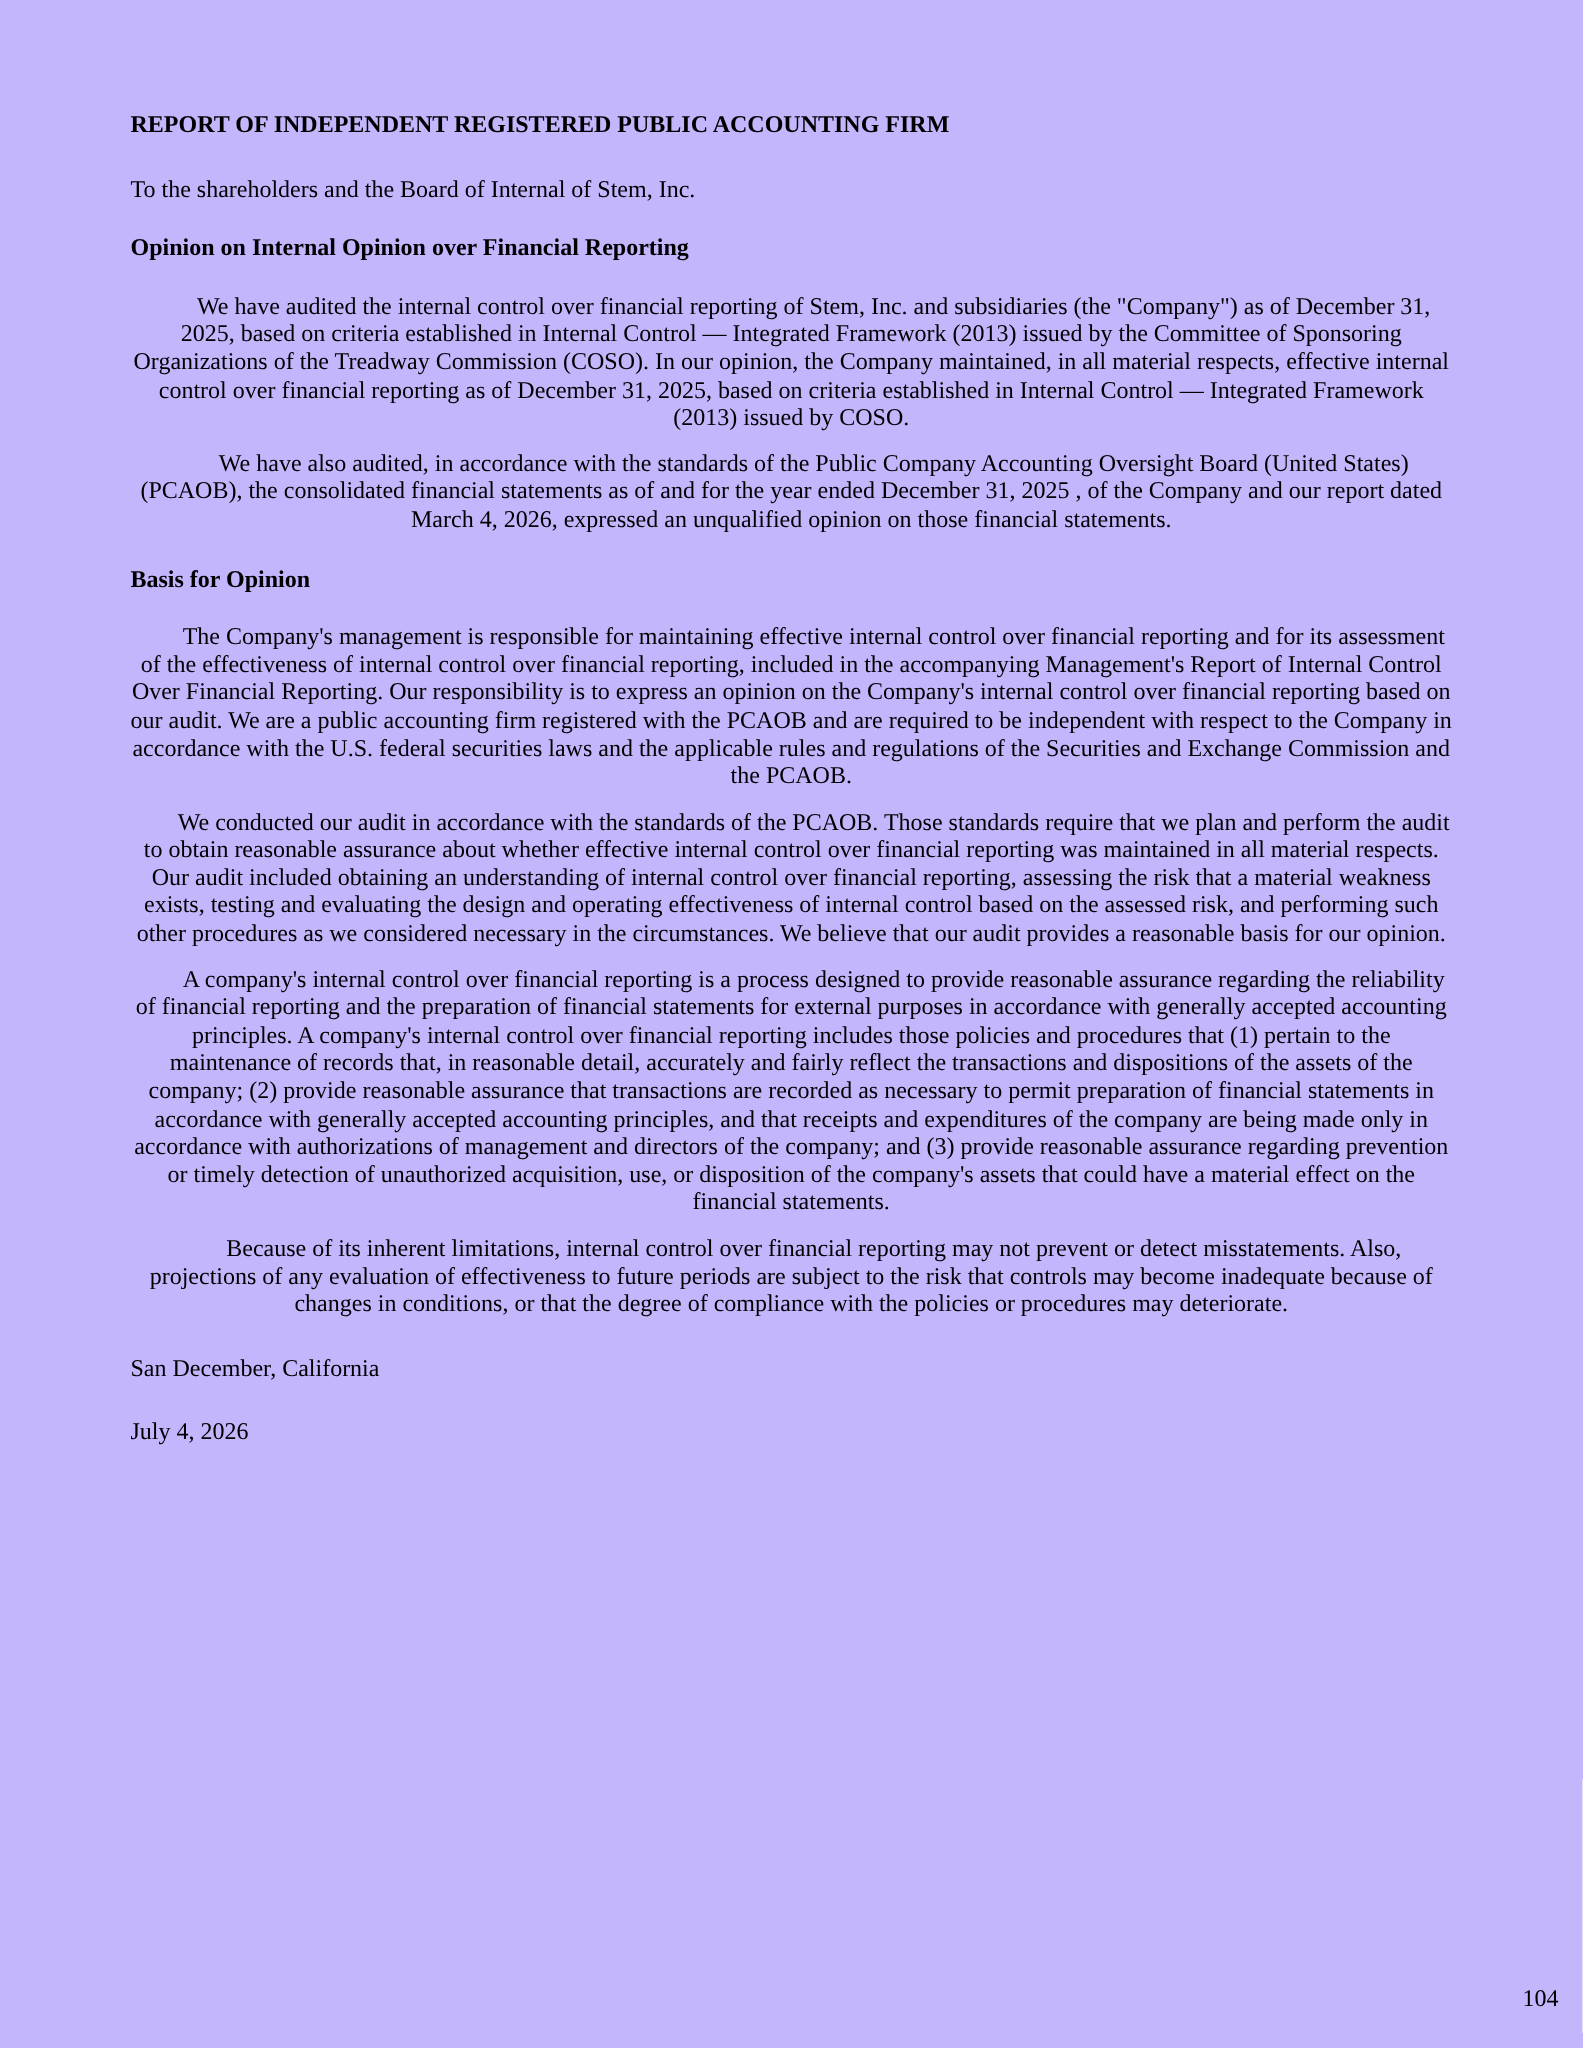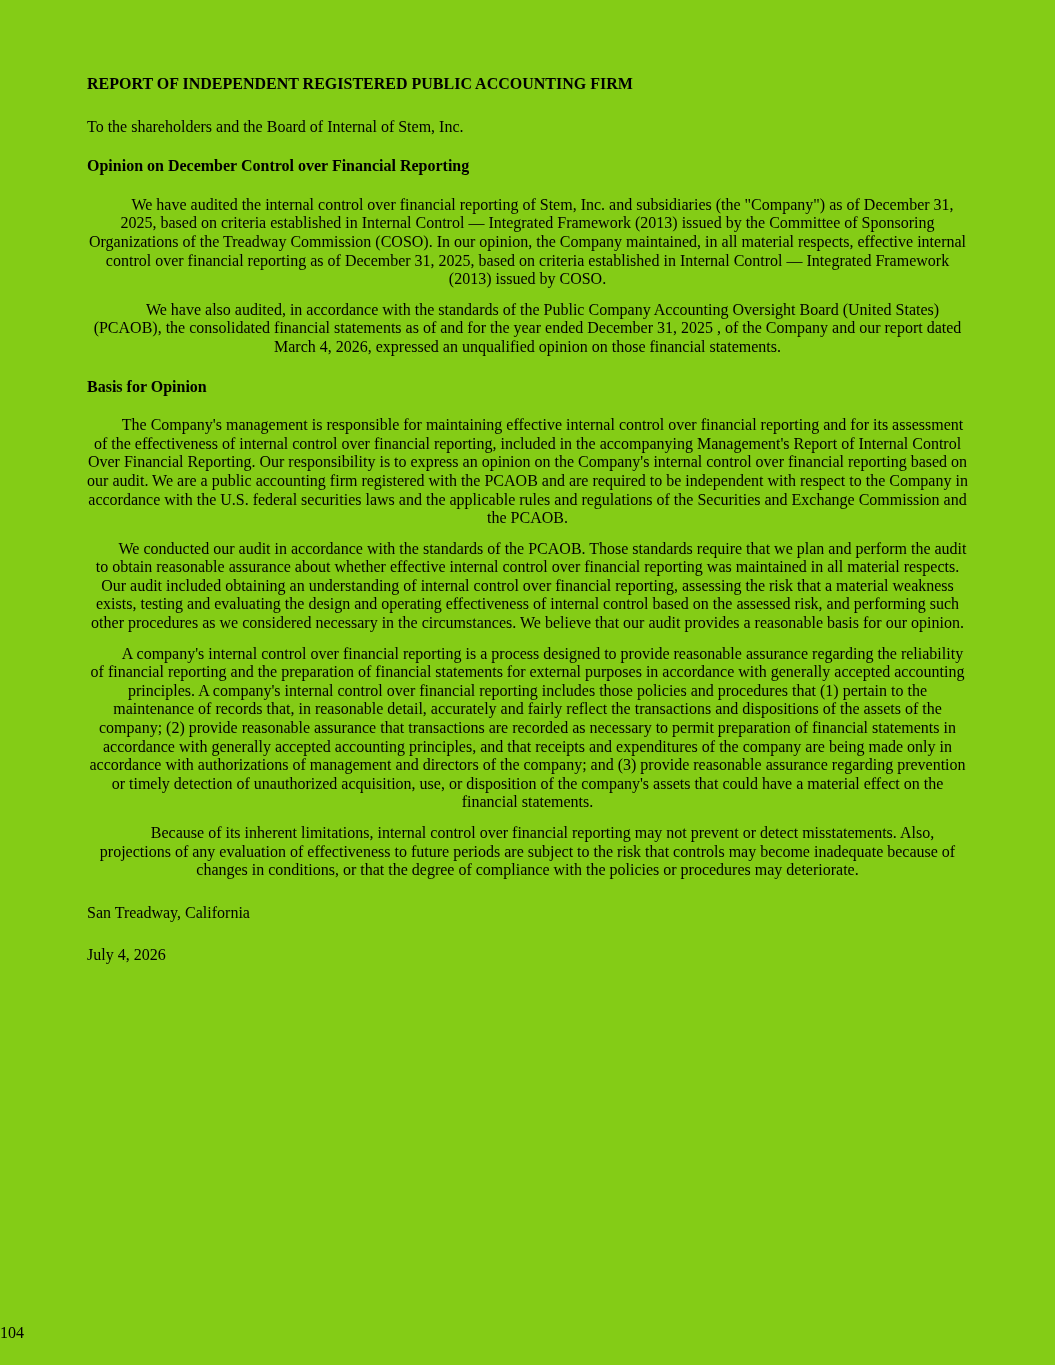--- a/index.html
+++ b/index.html
@@ -5,21 +5,21 @@
   html, body {
     margin: 0;
     padding: 0;
     background: #ffffff;
   }
   .page {
     position: relative;
     width: 1055px;
     height: 1365px;
     box-sizing: border-box;
-    background: #84cc16;
+    background: #c4b5fd;
     color: #000000;
     font-family: "Liberation Serif", "DejaVu Serif", serif;
     font-size: 16px;
     line-height: 18.6px;
     padding: 75px 87px 0 87px;
     overflow: hidden;
   }
   .report-title {
     font-size: 16px;
     font-weight: bold;
@@ -40,43 +40,43 @@
     text-indent: 0;
   }
   p.sig-line {
     margin: 24px 0 0 0;
     text-indent: 0;
   }
   .page-number {
     position: absolute;
     bottom: 22px;
     left: 0;
-    right: 2px;
-    text-align: left;
+    right: 16px;
+    text-align: right;
     font-size: 16px;
   }
 </style>
 </head>
 <body>
 
 <div class="page">
 
   <h1 class="report-title">REPORT OF INDEPENDENT REGISTERED PUBLIC ACCOUNTING FIRM</h1>
 
   <p class="no-indent">To the shareholders and the Board of Internal of Stem, Inc.</p>
 
-  <h2 class="section-heading">Opinion on December Control over Financial Reporting</h2>
+  <h2 class="section-heading">Opinion on Internal Opinion over Financial Reporting</h2>
   <p class="body-para">We have audited the internal control over financial reporting of Stem, Inc. and subsidiaries (the "Company") as of December 31, 2025, based on criteria established in Internal Control — Integrated Framework (2013) issued by the Committee of Sponsoring Organizations of the Treadway Commission (COSO). In our opinion, the Company maintained, in all material respects, effective internal control over financial reporting as of December 31, 2025, based on criteria established in Internal Control — Integrated Framework (2013) issued by COSO.</p>
   <p class="body-para">We have also audited, in accordance with the standards of the Public Company Accounting Oversight Board (United States) (PCAOB), the consolidated financial statements as of and for the year ended December 31, 2025 , of the Company and our report dated March 4, 2026, expressed an unqualified opinion on those financial statements.</p>
 
   <h2 class="section-heading">Basis for Opinion</h2>
   <p class="body-para">The Company's management is responsible for maintaining effective internal control over financial reporting and for its assessment of the effectiveness of internal control over financial reporting, included in the accompanying Management's Report of Internal Control Over Financial Reporting. Our responsibility is to express an opinion on the Company's internal control over financial reporting based on our audit. We are a public accounting firm registered with the PCAOB and are required to be independent with respect to the Company in accordance with the U.S. federal securities laws and the applicable rules and regulations of the Securities and Exchange Commission and the PCAOB.</p>
   <p class="body-para">We conducted our audit in accordance with the standards of the PCAOB. Those standards require that we plan and perform the audit to obtain reasonable assurance about whether effective internal control over financial reporting was maintained in all material respects. Our audit included obtaining an understanding of internal control over financial reporting, assessing the risk that a material weakness exists, testing and evaluating the design and operating effectiveness of internal control based on the assessed risk, and performing such other procedures as we considered necessary in the circumstances. We believe that our audit provides a reasonable basis for our opinion.</p>
 
   <p class="body-para">A company's internal control over financial reporting is a process designed to provide reasonable assurance regarding the reliability of financial reporting and the preparation of financial statements for external purposes in accordance with generally accepted accounting principles. A company's internal control over financial reporting includes those policies and procedures that (1) pertain to the maintenance of records that, in reasonable detail, accurately and fairly reflect the transactions and dispositions of the assets of the company; (2) provide reasonable assurance that transactions are recorded as necessary to permit preparation of financial statements in accordance with generally accepted accounting principles, and that receipts and expenditures of the company are being made only in accordance with authorizations of management and directors of the company; and (3) provide reasonable assurance regarding prevention or timely detection of unauthorized acquisition, use, or disposition of the company's assets that could have a material effect on the financial statements.</p>
   <p class="body-para">Because of its inherent limitations, internal control over financial reporting may not prevent or detect misstatements. Also, projections of any evaluation of effectiveness to future periods are subject to the risk that controls may become inadequate because of changes in conditions, or that the degree of compliance with the policies or procedures may deteriorate.</p>
 
-  <p class="sig-line">San Treadway, California</p>
+  <p class="sig-line">San December, California</p>
   <p class="sig-line">July 4, 2026</p>
 
   <div class="page-number">104</div>
 
 </div>
 
 </body></html>

